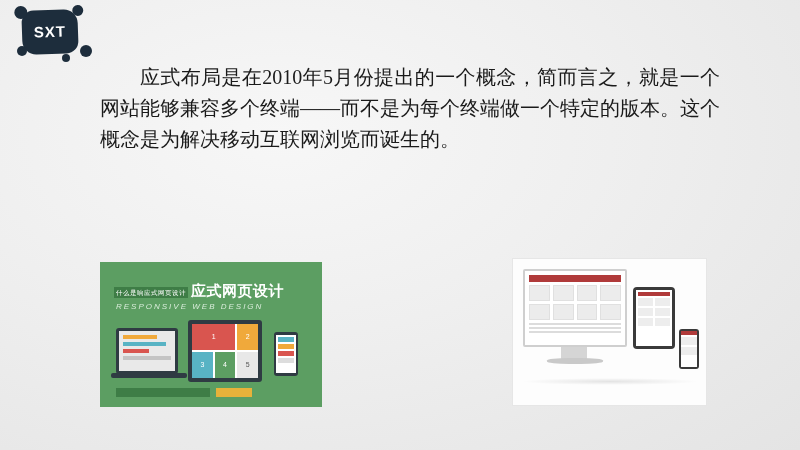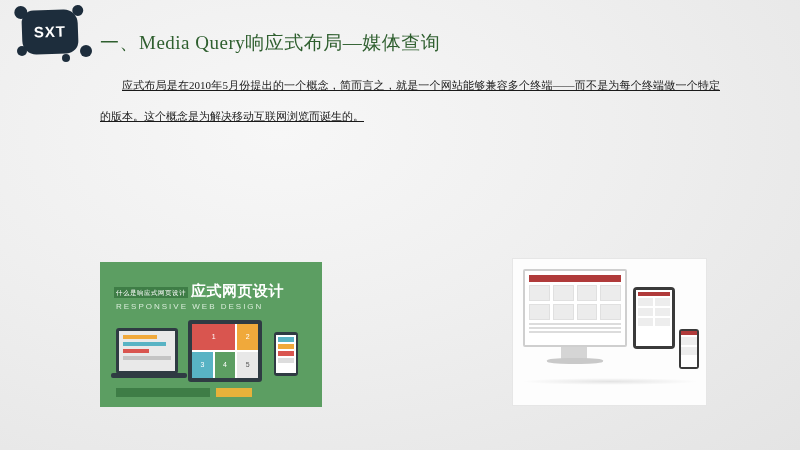--- a/index.html
+++ b/index.html
@@ -86,28 +86,27 @@
     top: 30px;
     font-family: "Liberation Serif", serif;
     font-size: 19px;
     color: #2f5f2f;
     letter-spacing: 0.5px;
     white-space: nowrap;
   }
   .body-block {
     position: absolute;
     left: 100px;
-    top: 70px;
+    top: 62px;
     width: 620px;
     font-family: "Liberation Serif", serif;
-    font-size: 11px;
+    font-size: 20px;
     line-height: 31px;
     color: #1a1a1a;
     text-align: justify;
-    text-decoration: underline;
   }
   .para {
     text-indent: 2em;
     margin: 0 0 8px 0;
   }
 
   
   .img-left {
     position: absolute;
     left: 100px;
@@ -139,20 +138,21 @@
     font-weight: normal;
   }
   .gl-sub {
     position: absolute;
     left: 16px;
     top: 40px;
     color: #d8ecd9;
     font-size: 8px;
     letter-spacing: 2px;
     font-family: "Liberation Sans", sans-serif;
+    font-style: italic;
   }
   .gl-devices {
     position: absolute;
     left: 16px;
     top: 58px;
     width: 190px;
     height: 76px;
   }
   .gl-laptop {
     position: absolute;
@@ -366,21 +366,20 @@
 <div class="slide">
 
   <div class="logo">
     <div class="logo-badge"></div>
     <div class="logo-dot d1"></div>
     <div class="logo-dot d2"></div>
     <div class="logo-dot d3"></div>
     <div class="logo-text">SXT</div>
   </div>
 
-  <div class="title">一、Media Query响应式布局—媒体查询</div>
 
   <div class="body-block">
     <p class="para">应式布局是在2010年5月份提出的一个概念，简而言之，就是一个网站能够兼容多个终端——而不是为每个终端做一个特定的版本。这个概念是为解决移动互联网浏览而诞生的。</p>
   </div>
 
   <div class="img-left">
     <div class="gl-head">
       <span class="small-box">什么是响应式网页设计</span><span>应式网页设计</span>
     </div>
     <div class="gl-sub">RESPONSIVE WEB DESIGN</div>

